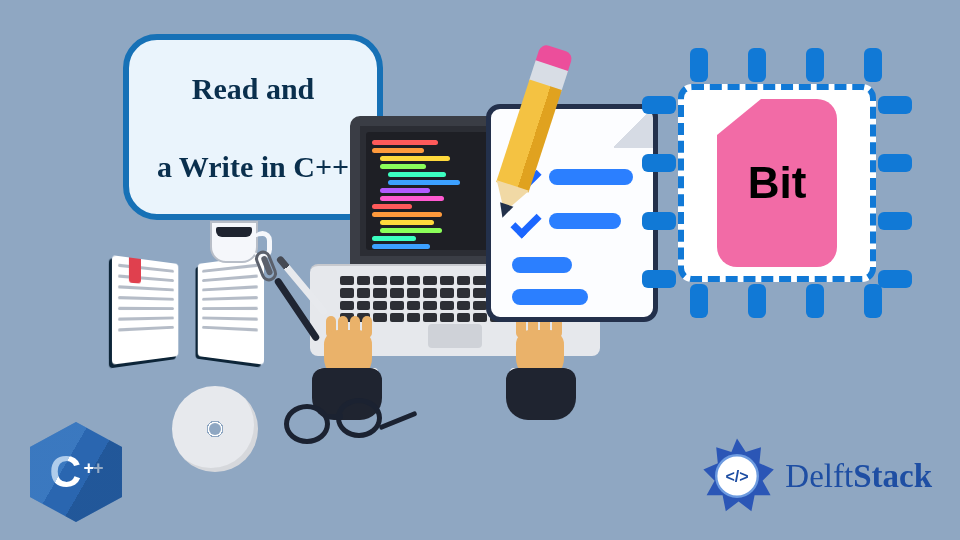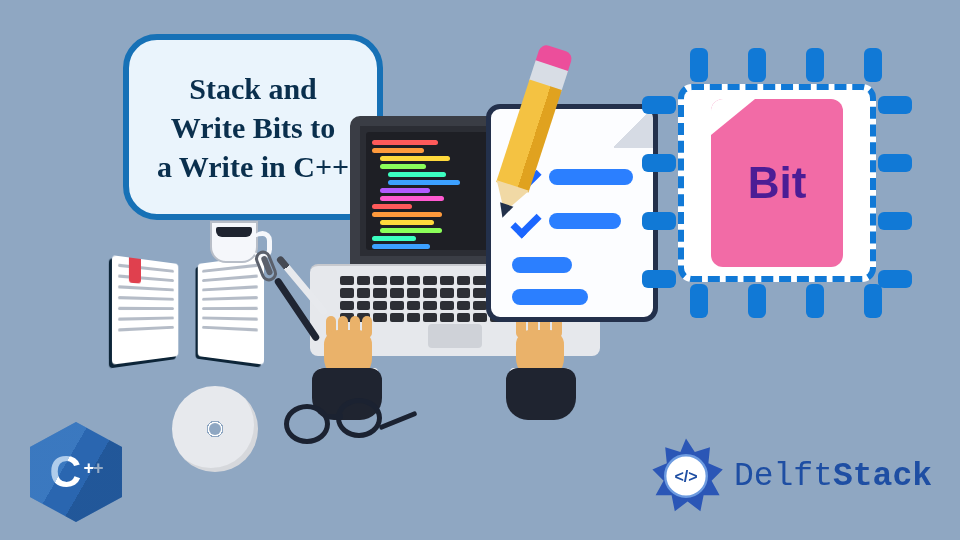--- a/index.html
+++ b/index.html
@@ -353,26 +353,26 @@
   }
   .chip-body {
     position: absolute;
     left: 38px; top: 38px; right: 38px; bottom: 38px;
     background: #fff;
     border: 6px dashed #1179d6;
     border-radius: 14px;
     display:flex; align-items:center; justify-content:center;
   }
   .bit-card {
-    width: 132px; height: 168px;
+    width: 120px; height: 168px;
     background: #f26ba6;
-    border-radius: 12px;
+    border-radius: 20px;
     position: relative;
     display:flex; align-items:center; justify-content:center;
-    color:#4c1d95;
+    color:#000000;
     font-family: Arial, sans-serif;
     font-size: 44px;
     font-weight: 600;
   }
   .bit-card::before {
     content:"";
     position:absolute;
     left:0; top:0;
     width:44px; height:36px;
     background:#fff;
@@ -419,35 +419,35 @@
     display:flex;
     align-items:center;
     gap: 8px;
   }
   .brand-mark {
     width: 80px; height: 80px;
     position: relative;
   }
   .brand-mark svg { width:100%; height:100%; }
   .brand-text {
-    font-family: Liberation Mono, monospace;
+    font-family: Liberation Serif, serif;
     font-size: 33px;
     color: #1e4ea3;
     font-weight: 500;
   }
   .brand-text b { font-weight: 800; }
 
 </style>
 </head>
 <body>
 
 <div class="title-bubble">
   <div class="text">
-    <span>Stack and</span><br>
-    <span>Write Bits to</span><br>
+    <span>Read and</span><br>
+    <br>
     <span>a Write in C++</span>
   </div>
 </div>
 
 <div class="laptop">
   <div class="lap-screen">
     <div class="code" id="code">
         <div class="code-line" style="top: 8px; left: 6px; width: 66px; background: rgb(255, 90, 90);"></div>
         <div class="code-line" style="top: 16px; left: 6px; width: 52px; background: rgb(255, 154, 60);"></div>
         <div class="code-line" style="top: 24px; left: 14px; width: 70px; background: rgb(255, 217, 60);"></div>

